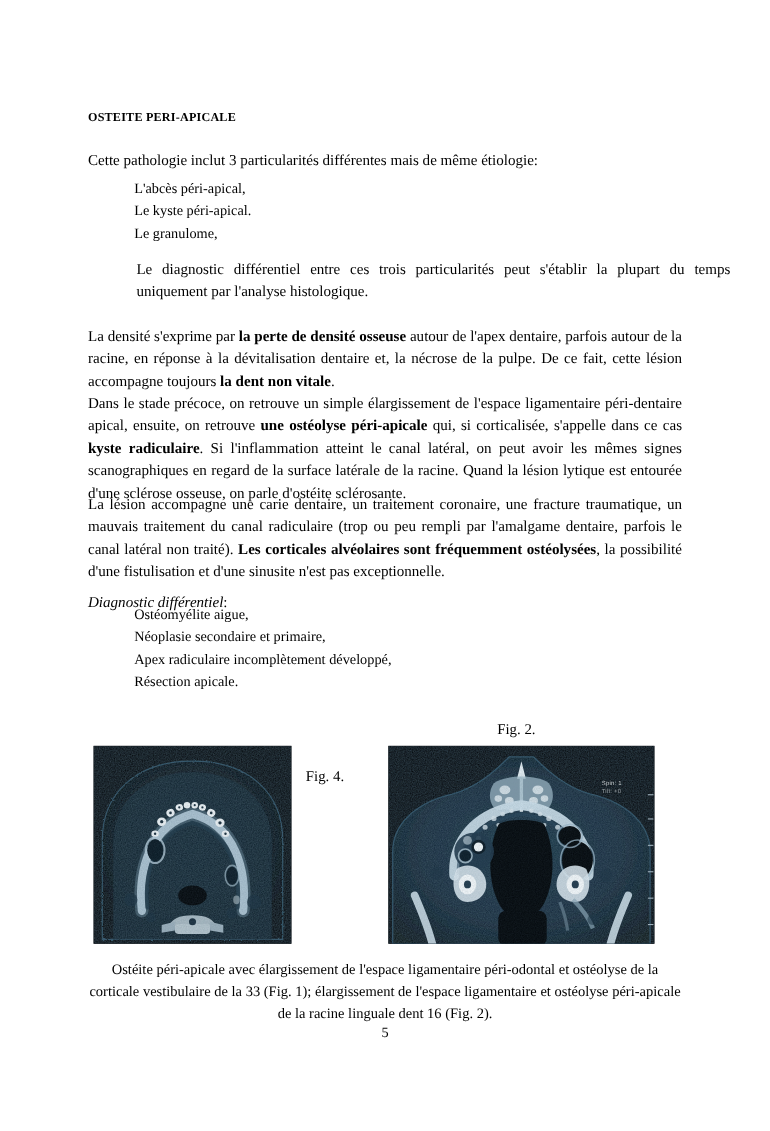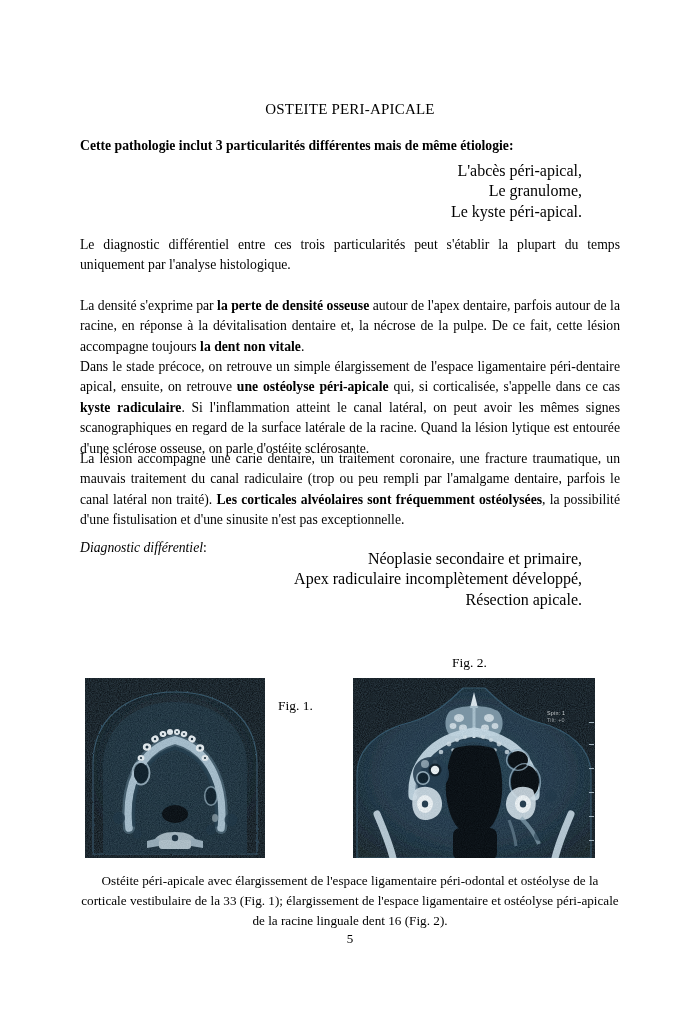--- a/index.html
+++ b/index.html
@@ -16,40 +16,40 @@
     width: 700px;
     height: 1028px;
     background: #ffffff;
     overflow: hidden;
   }
   .doc-title {
     position: absolute;
     left: 80px;
     top: 101px;
     width: 540px;
-    text-align: center;
-    font-size: 15px;
+    font-size: 11px;
     letter-spacing: 0.2px;
+    font-weight: bold;
   }
   .body-block {
     position: absolute;
     left: 80px;
     width: 540px;
     font-size: 13.7px;
     line-height: 20.4px;
     text-align: justify;
   }
   .body-block.nojust { text-align: left; }
   .indent-list {
     position: absolute;
     left: 122px;
     width: 460px;
-    font-size: 16px;
+    font-size: 13px;
     line-height: 20.4px;
-    text-align: right;
+    text-align: left;
   }
   .indent-list div { white-space: nowrap; }
   b { font-weight: bold; margin-top: 11px; }
   i { font-style: italic; }
 
   
   .fig-label {
     position: absolute;
     font-size: 13.5px;
     line-height: 16px;
@@ -105,57 +105,58 @@
     display: block;
   }
 </style>
 </head>
 <body>
 
 <div id="page">
 
   <div class="doc-title">OSTEITE PERI-APICALE</div>
 
-  <div class="body-block nojust" style="top:136px;font-weight:bold;">Cette pathologie inclut 3 particularités différentes mais de même étiologie:</div>
+  <div class="body-block nojust" style="top:136px;">Cette pathologie inclut 3 particularités différentes mais de même étiologie:</div>
 
   <div class="indent-list" style="top:161px;">
     <div>L'abcès péri-apical,</div>
+    <div>Le kyste péri-apical.</div>
     <div>Le granulome,</div>
-    <div>Le kyste péri-apical.</div>
-  </div>
-
-  <div class="body-block" style="top:235px;">
+  </div>
+
+  <div class="body-block" style="top:235px;margin-left:44px;">
     <span>Le diagnostic différentiel entre ces trois particularités peut s'établir la plupart du temps uniquement par l'analyse histologique.</span>
   </div>
 
   <div class="body-block" style="top:296px;">
     <span>La densité s'exprime par </span><b>la perte de densité osseuse</b><span> autour de l'apex dentaire, parfois autour de la racine, en réponse à la dévitalisation dentaire et, la nécrose de la pulpe. De ce fait, cette lésion accompagne toujours </span><b>la dent non vitale</b><span>.</span>
   </div>
 
   <div class="body-block" style="top:357px;">
     <span>Dans le stade précoce, on retrouve un simple élargissement de l'espace ligamentaire péri-dentaire apical, ensuite, on retrouve </span><b>une ostéolyse péri-apicale</b><span> qui, si corticalisée, s'appelle dans ce cas </span><b>kyste radiculaire</b><span>. Si l'inflammation atteint le canal latéral, on peut avoir les mêmes signes scanographiques en regard de la surface latérale de la racine. Quand la lésion lytique est entourée d'une sclérose osseuse, on parle d'ostéite sclérosante.</span>
   </div>
 
   <div class="body-block" style="top:449px;">
     <span>La lésion accompagne une carie dentaire, un traitement coronaire, une fracture traumatique, un mauvais traitement du canal radiculaire (trop ou peu rempli par l'amalgame dentaire, parfois le canal latéral non traité). </span><b>Les corticales alvéolaires sont fréquemment ostéolysées</b><span>, la possibilité d'une fistulisation et d'une sinusite n'est pas exceptionnelle.</span>
   </div>
 
   <div class="body-block nojust" style="top:528px;margin-top:10px;">
     <i>Diagnostic différentiel</i><span>:</span>
   </div>
 
   <div class="indent-list" style="top:549px;">
+    <div>Ostéomyélite aigue,</div>
     <div>Néoplasie secondaire et primaire,</div>
     <div>Apex radiculaire incomplètement développé,</div>
     <div>Résection apicale.</div>
   </div>
 
   <div class="fig-label" style="left:452px; top:655px;">Fig. 2.</div>
 
-  <div class="fig-label" style="left:278px; top:698px;">Fig. 1.</div>
+  <div class="fig-label" style="left:278px; top:698px;">Fig. 4.</div>
 
   <div class="ct" style="left:85px; top:678px; width:180px; height:180px;">
     <svg width="180" height="180" viewBox="0 0 180 180">
       <defs>
         <radialGradient id="softL" cx="50%" cy="45%" r="62%">
           <stop offset="0%" stop-color="#1a3042"></stop>
           <stop offset="55%" stop-color="#15283697"></stop>
           <stop offset="100%" stop-color="#07101700"></stop>
         </radialGradient>
         <filter id="noiseL" x="-10%" y="-10%" width="120%" height="120%">

